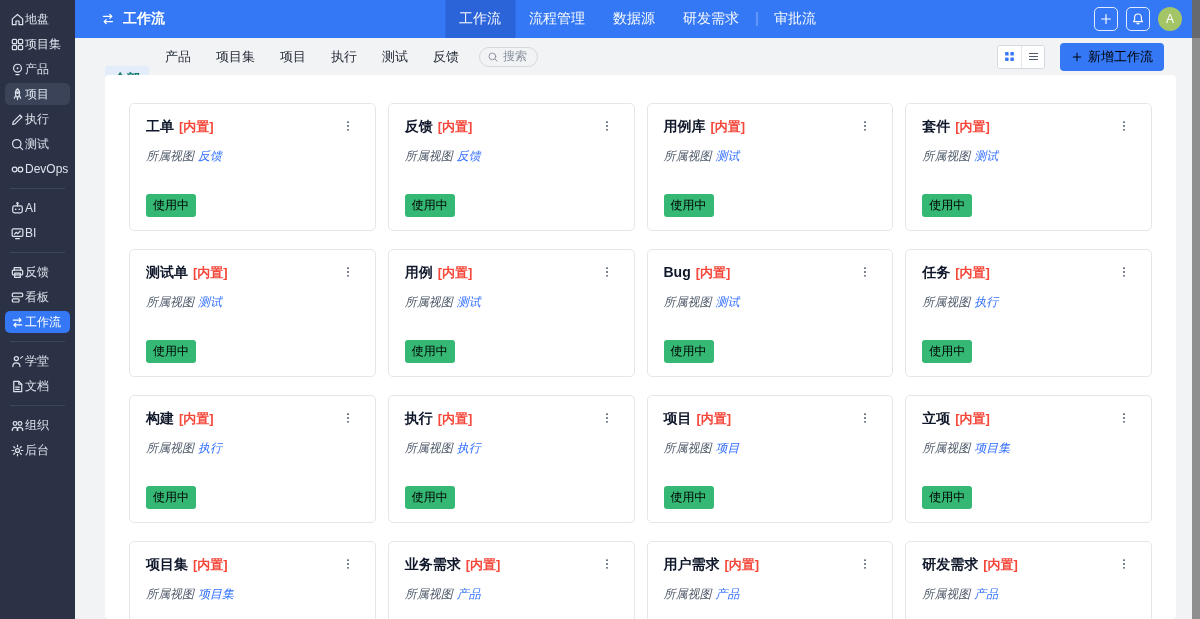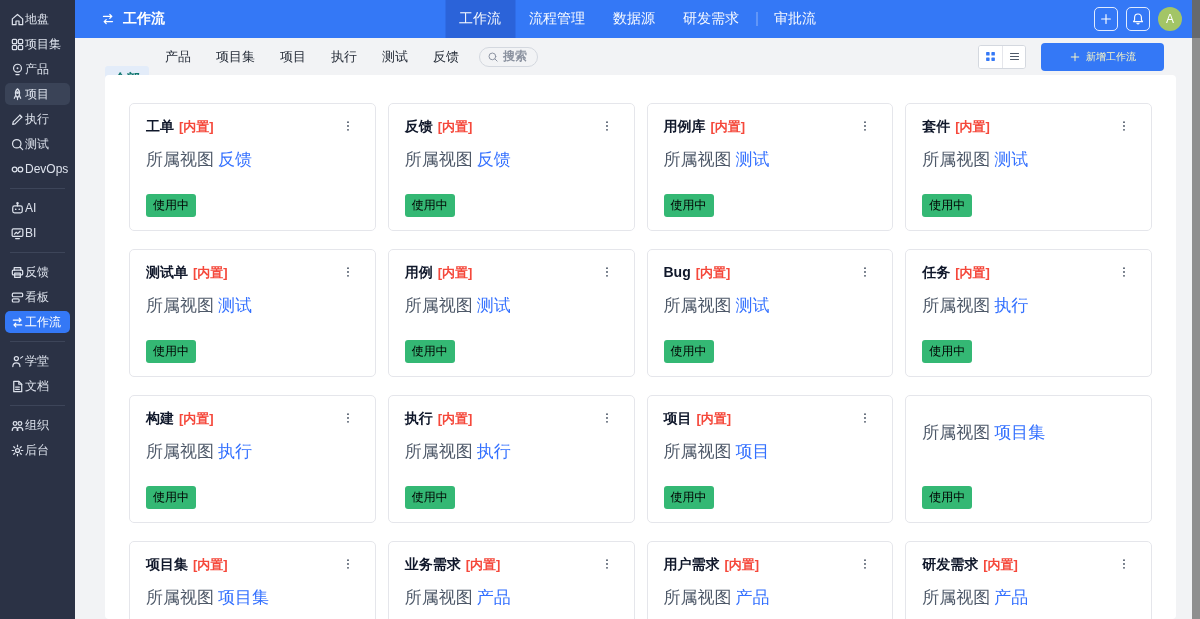--- a/index.html
+++ b/index.html
@@ -34,42 +34,42 @@
               display: flex; align-items: center; justify-content: center; color: #fff; background: transparent; cursor: pointer; padding: 0; }
   .icon-btn svg { width: 14px; height: 14px; }
   .avatar { width: 24px; height: 24px; border-radius: 50%; background: #a3c566; color: #fff; font-size: 12px;
             display: flex; align-items: center; justify-content: center; cursor: pointer; }
 
   
   .filterbar { height: 37px; min-height: 37px; display: flex; align-items: center; padding: 0 36px 0 30px; gap: 7px; }
   .chip { font-size: 13px; color: #272e3a; padding: 4px 9px; border-radius: 3px; cursor: pointer; white-space: nowrap; }
   .chip.selected { background: #e3ecf9; color: #0f766e; font-weight: bold; margin-top: 44px; }
   .search { display: flex; align-items: center; gap: 4px; border: 1px solid #d4d8df; border-radius: 10px;
-            height: 20px; padding: 0 10px 0 7px; color: #8a919f; font-size: 12px; cursor: text; margin-left: 4px; font-weight: bold; }
+            height: 20px; padding: 0 10px 0 7px; color: #8a919f; font-size: 12px; cursor: text; margin-left: 4px; }
   .search svg { width: 12px; height: 12px; }
   .view-toggle { margin-left: auto; display: flex; border: 1px solid #d4d8df; border-radius: 3px; background: #fff; overflow: hidden; }
   .vt-btn { width: 23px; height: 22px; display: flex; align-items: center; justify-content: center;
             color: #4e5969; cursor: pointer; background: #fff; border: none; padding: 0; }
   .vt-btn + .vt-btn { border-left: 1px solid #e5e6eb; }
   .vt-btn.active { color: #3478f6; }
   .vt-btn svg { width: 13px; height: 13px; }
-  .new-btn { height: 28px; background: #3478f6; color: #fef9c3; border: none; border-radius: 4px; font-size: 10px;
-             display: flex; align-items: center; gap: 5px; padding: 0 28px; cursor: pointer; margin-left: 8px; white-space: nowrap; }
+  .new-btn { height: 28px; background: #3478f6; color: #000000; border: none; border-radius: 4px; font-size: 13px;
+             display: flex; align-items: center; gap: 5px; padding: 0 11px; cursor: pointer; margin-left: 8px; white-space: nowrap; }
   .new-btn svg { width: 12px; height: 12px; }
 
   
   .panel { flex: 1; background: #fff; margin: 0 24px 0 30px; border-radius: 4px; overflow: hidden; }
   .grid { display: grid; grid-template-columns: repeat(4, 1fr); gap: 18px 12px; padding: 28px 24px; grid-auto-rows: 128px; }
   .card { position: relative; border: 1px solid #e5e6eb; border-radius: 5px; padding: 13px 16px; background: #fff; }
   .card-head { display: flex; justify-content: space-between; align-items: flex-start; }
   .card-title { font-size: 14px; font-weight: bold; color: #0f172a; cursor: pointer; }
   .card-tag { font-size: 13px; color: #f5483b; font-weight: bold; margin-left: 5px; }
   .kebab { border: none; background: none; color: #4e5969; cursor: pointer; padding: 2px 4px; line-height: 0; }
   .kebab svg { width: 14px; height: 14px; }
-  .card-view { margin-top: 12px; font-size: 17px; color: #4e5969; }
+  .card-view { margin-top: 12px; font-size: 12px; color: #4e5969; font-style: italic; }
   .card-view a { color: #3370ff; text-decoration: none; margin-left: 4px; cursor: pointer; }
   .badge { position: absolute; left: 16px; bottom: 13px; background: #34b874; color: #000000; font-size: 12px;
            padding: 3px 7px; border-radius: 3px; }
 
   
   .scrollbar { position: absolute; right: 0; top: 0; bottom: 0; width: 8px; background: #8f8f8f; z-index: 10; }
   .scrollbar::before { content: ""; position: absolute; top: 0; left: 0; width: 100%; height: 38px; background: #66696d; }
 </style>
 </head>
 <body>
@@ -446,20 +446,28 @@
               <button class="kebab"><svg viewBox="0 0 16 16" fill="none" stroke="currentColor" stroke-width="1.3" stroke-linecap="round" stroke-linejoin="round">
                   <circle cx="8" cy="3.6" r="1.1" fill="currentColor" stroke="none"></circle>
                   <circle cx="8" cy="8" r="1.1" fill="currentColor" stroke="none"></circle>
                   <circle cx="8" cy="12.4" r="1.1" fill="currentColor" stroke="none"></circle>
                 </svg></button>
             </div>
             <div class="card-view"><span>所属视图</span><a>项目</a></div>
             <span class="badge">使用中</span>
           </div>
           <div class="card">
+            <div class="card-head">
+              <div><span class="card-title">立项</span><span class="card-tag">[内置]</span></div>
+              <button class="kebab"><svg viewBox="0 0 16 16" fill="none" stroke="currentColor" stroke-width="1.3" stroke-linecap="round" stroke-linejoin="round">
+                  <circle cx="8" cy="3.6" r="1.1" fill="currentColor" stroke="none"></circle>
+                  <circle cx="8" cy="8" r="1.1" fill="currentColor" stroke="none"></circle>
+                  <circle cx="8" cy="12.4" r="1.1" fill="currentColor" stroke="none"></circle>
+                </svg></button>
+            </div>
             <div class="card-view"><span>所属视图</span><a>项目集</a></div>
             <span class="badge">使用中</span>
           </div>
           <div class="card">
             <div class="card-head">
               <div><span class="card-title">项目集</span><span class="card-tag">[内置]</span></div>
               <button class="kebab"><svg viewBox="0 0 16 16" fill="none" stroke="currentColor" stroke-width="1.3" stroke-linecap="round" stroke-linejoin="round">
                   <circle cx="8" cy="3.6" r="1.1" fill="currentColor" stroke="none"></circle>
                   <circle cx="8" cy="8" r="1.1" fill="currentColor" stroke="none"></circle>
                   <circle cx="8" cy="12.4" r="1.1" fill="currentColor" stroke="none"></circle>

